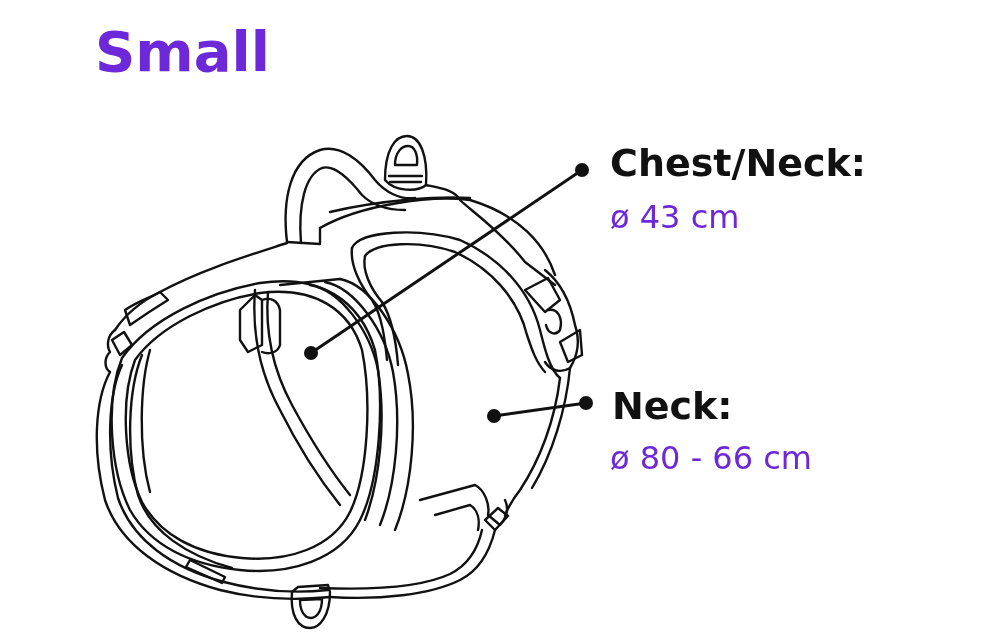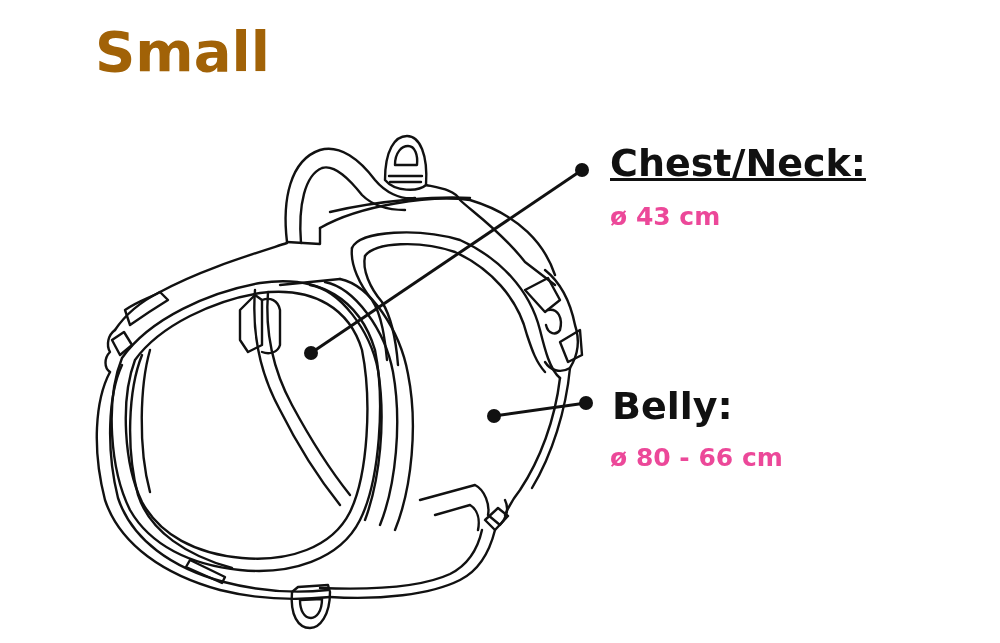--- a/index.html
+++ b/index.html
@@ -1,22 +1,22 @@
 <!DOCTYPE html>
 <html><head>
 <meta charset="utf-8">
 <style>
   html, body { margin: 0; padding: 0; background: #ffffff; }
   body { width: 1000px; height: 643px; position: relative; overflow: hidden;
          font-family: "DejaVu Sans", sans-serif; color: #111111; }
   .title { position: absolute; left: 95px; top: 12px; font-size: 56px; font-weight: bold;
-           letter-spacing: 0px; line-height: 80px; color: #a16207; }
+           letter-spacing: 0px; line-height: 80px; color: #6d28d9; }
   .label { position: absolute; font-size: 38px; font-weight: bold; line-height: 46px; color: #111; }
-  .value { position: absolute; font-size: 25px; font-weight: bold; line-height: 44px; color: #ec4899; }
-  #chest-label { left: 610px; top: 140px; text-decoration: underline; }
+  .value { position: absolute; font-size: 32px; font-weight: normal; line-height: 44px; color: #6d28d9; }
+  #chest-label { left: 610px; top: 140px; }
   #chest-value { left: 610px; top: 195px; }
   #belly-label { left: 612px; top: 383px; }
   #belly-value { left: 610px; top: 436px; }
   svg.drawing { position: absolute; left: 0; top: 0; }
   .ln { fill: none; stroke: #111; stroke-width: 2.4; stroke-linejoin: round; stroke-linecap: round; }
   .ptr { stroke: #111; stroke-width: 3; }
   .dot { fill: #111; }
 </style>
 </head>
 <body>
@@ -101,14 +101,14 @@
   </g>
   <g>
     <line class="ptr" x1="494" y1="416" x2="586" y2="403"></line>
     <circle class="dot" cx="494" cy="416" r="7"></circle>
     <circle class="dot" cx="586" cy="403" r="7"></circle>
   </g>
 </svg>
 
 <div class="label" id="chest-label">Chest/Neck:</div>
 <div class="value" id="chest-value">ø 43 cm</div>
-<div class="label" id="belly-label">Belly:</div>
+<div class="label" id="belly-label">Neck:</div>
 <div class="value" id="belly-value">ø 80 - 66 cm</div>
 
 </body></html>

